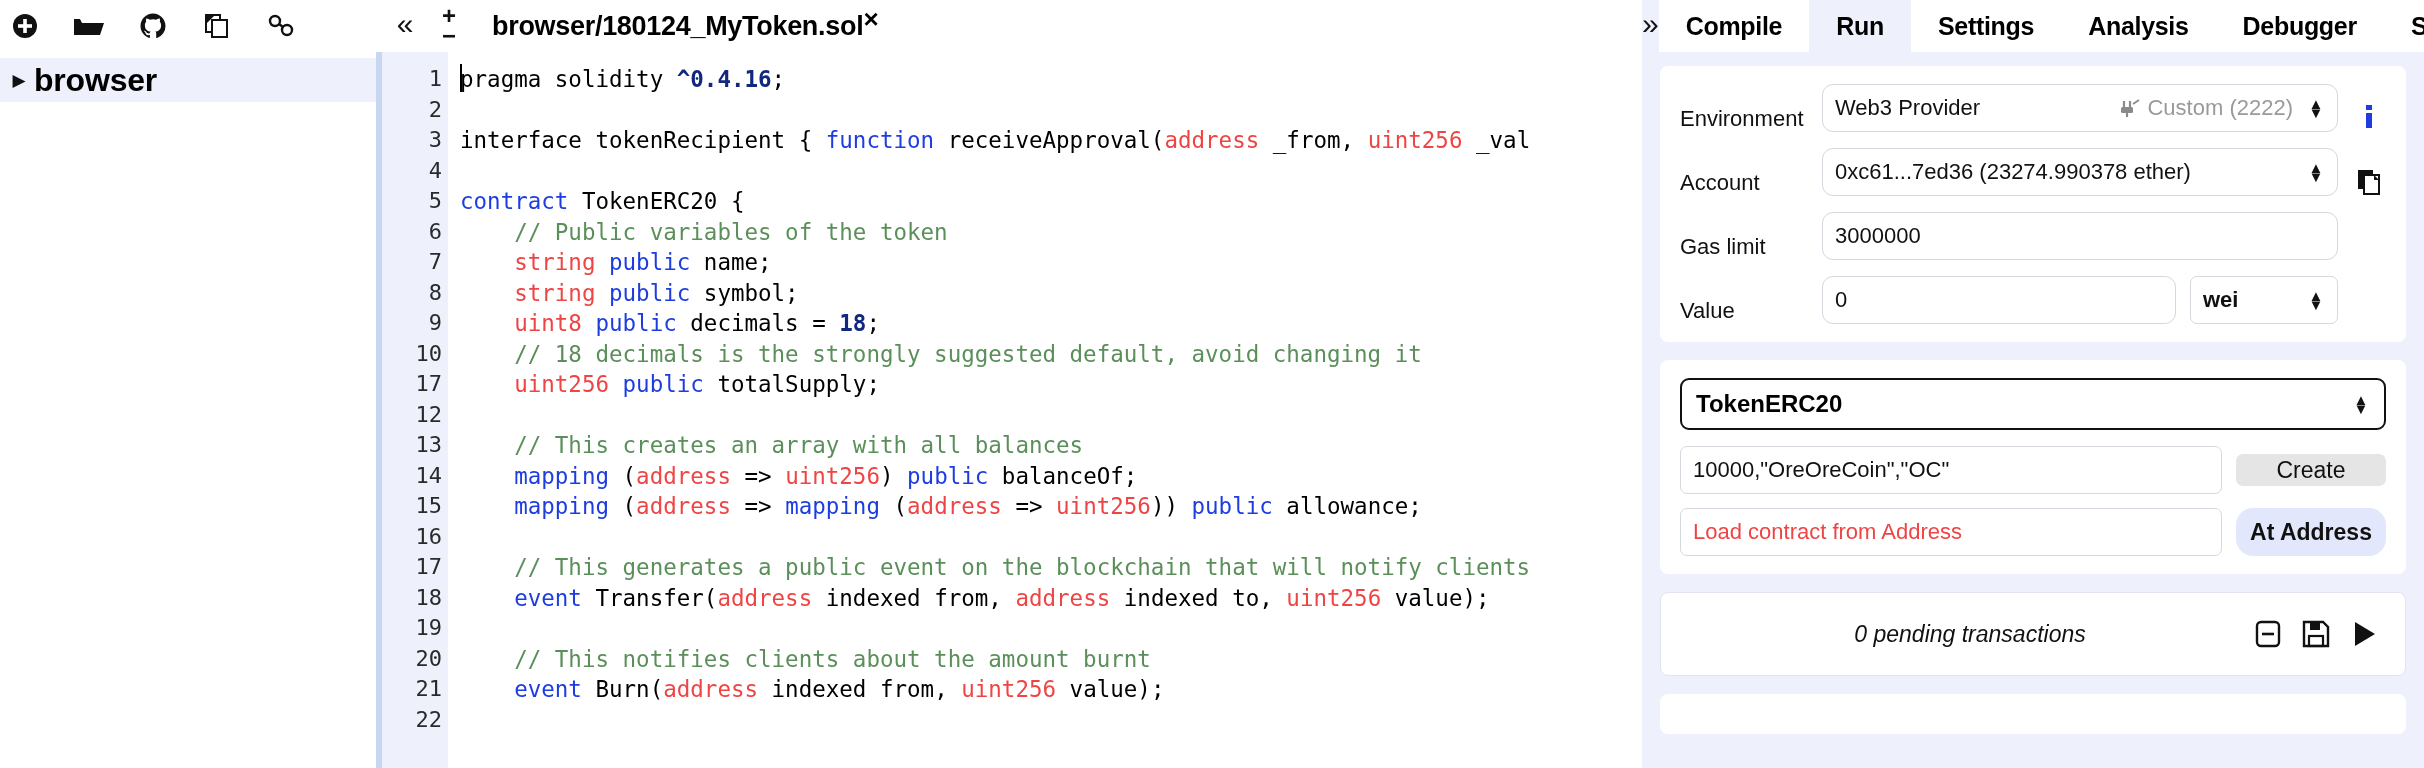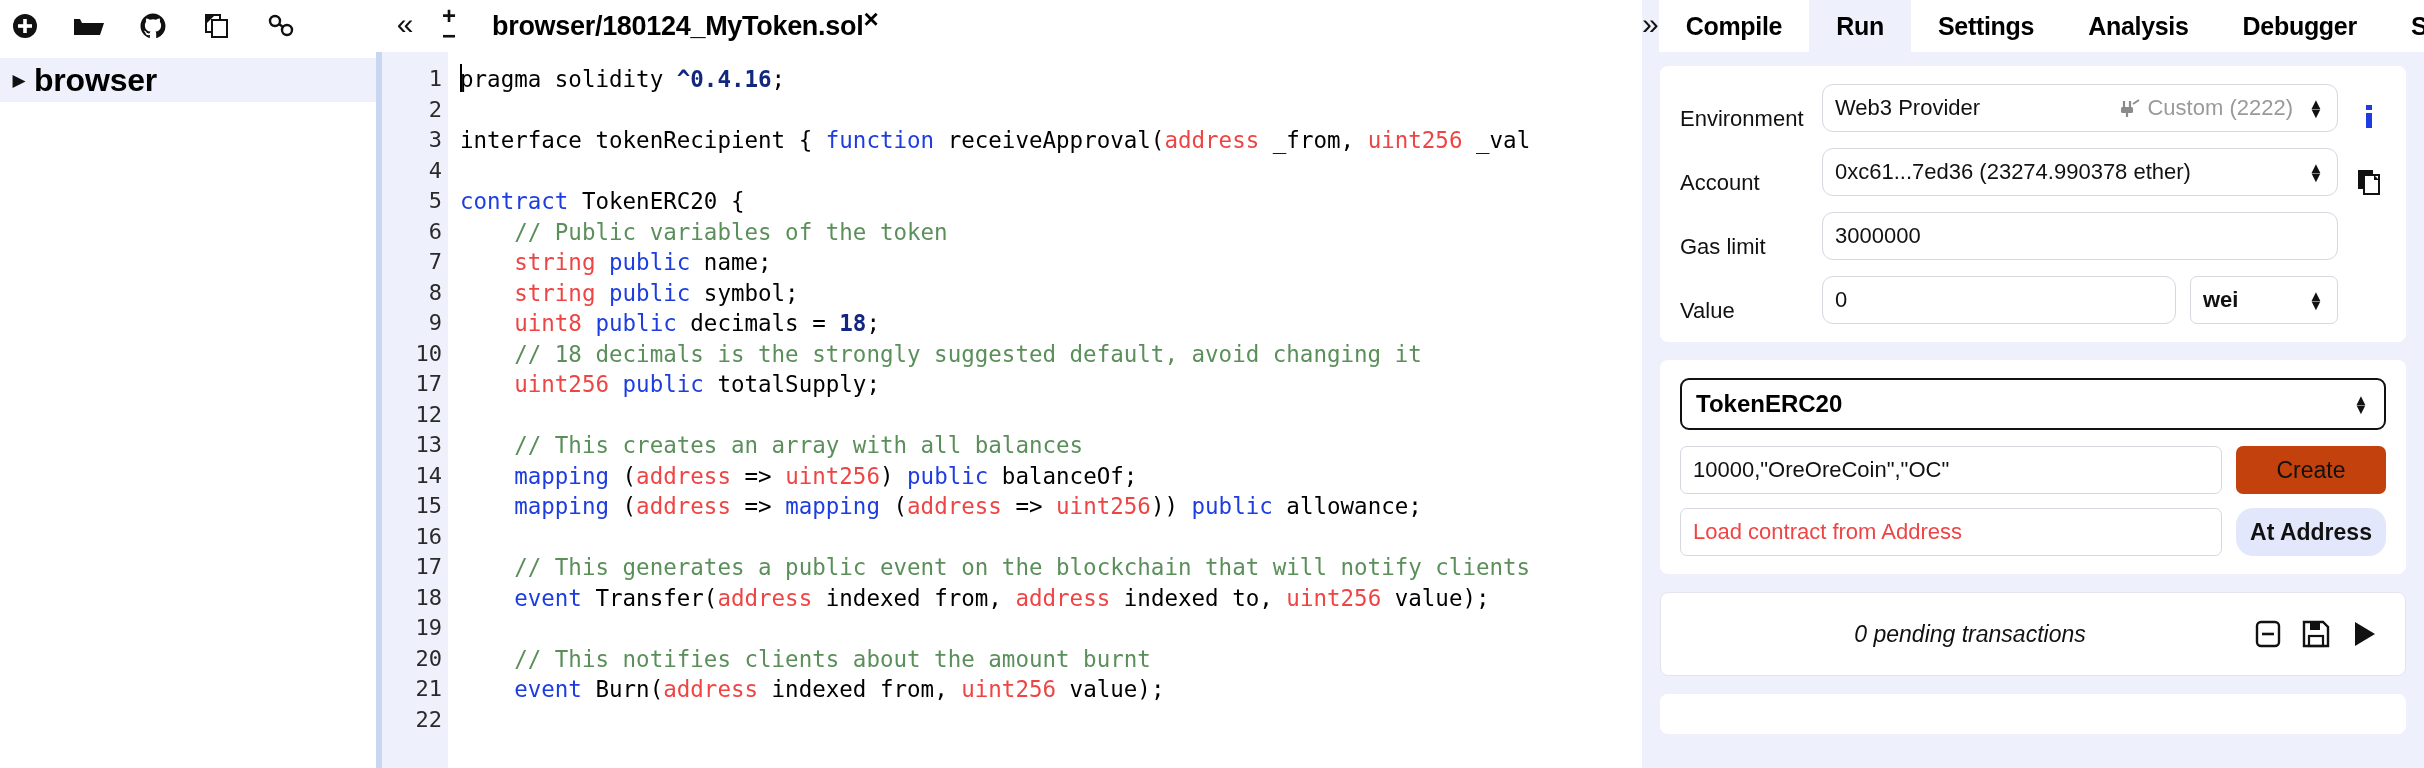--- a/index.html
+++ b/index.html
@@ -266,22 +266,22 @@
     border: 1px solid #d6d8e0; border-radius: 7px;
     display: flex; align-items: center;
     padding: 0 12px;
     font-size: 22px; color: #111;
     cursor: text;
     min-width: 0;
   }
   .ctor-input.ph { color: #ef4444; }
   .btn-create {
     width: 150px; flex: 0 0 150px;
-    height: 48px;
-    background: #c2410c;
+    height: 32px;
+    background: #e5e5e5;
     border-radius: 7px;
     display: flex; align-items: center; justify-content: center;
     font-size: 23px; color: #111; cursor: pointer;
   }
   .btn-ataddr {
     width: 150px; flex: 0 0 150px;
     height: 48px;
     background: #e3e7fb;
     border-radius: 17px;
     display: flex; align-items: center; justify-content: center;

